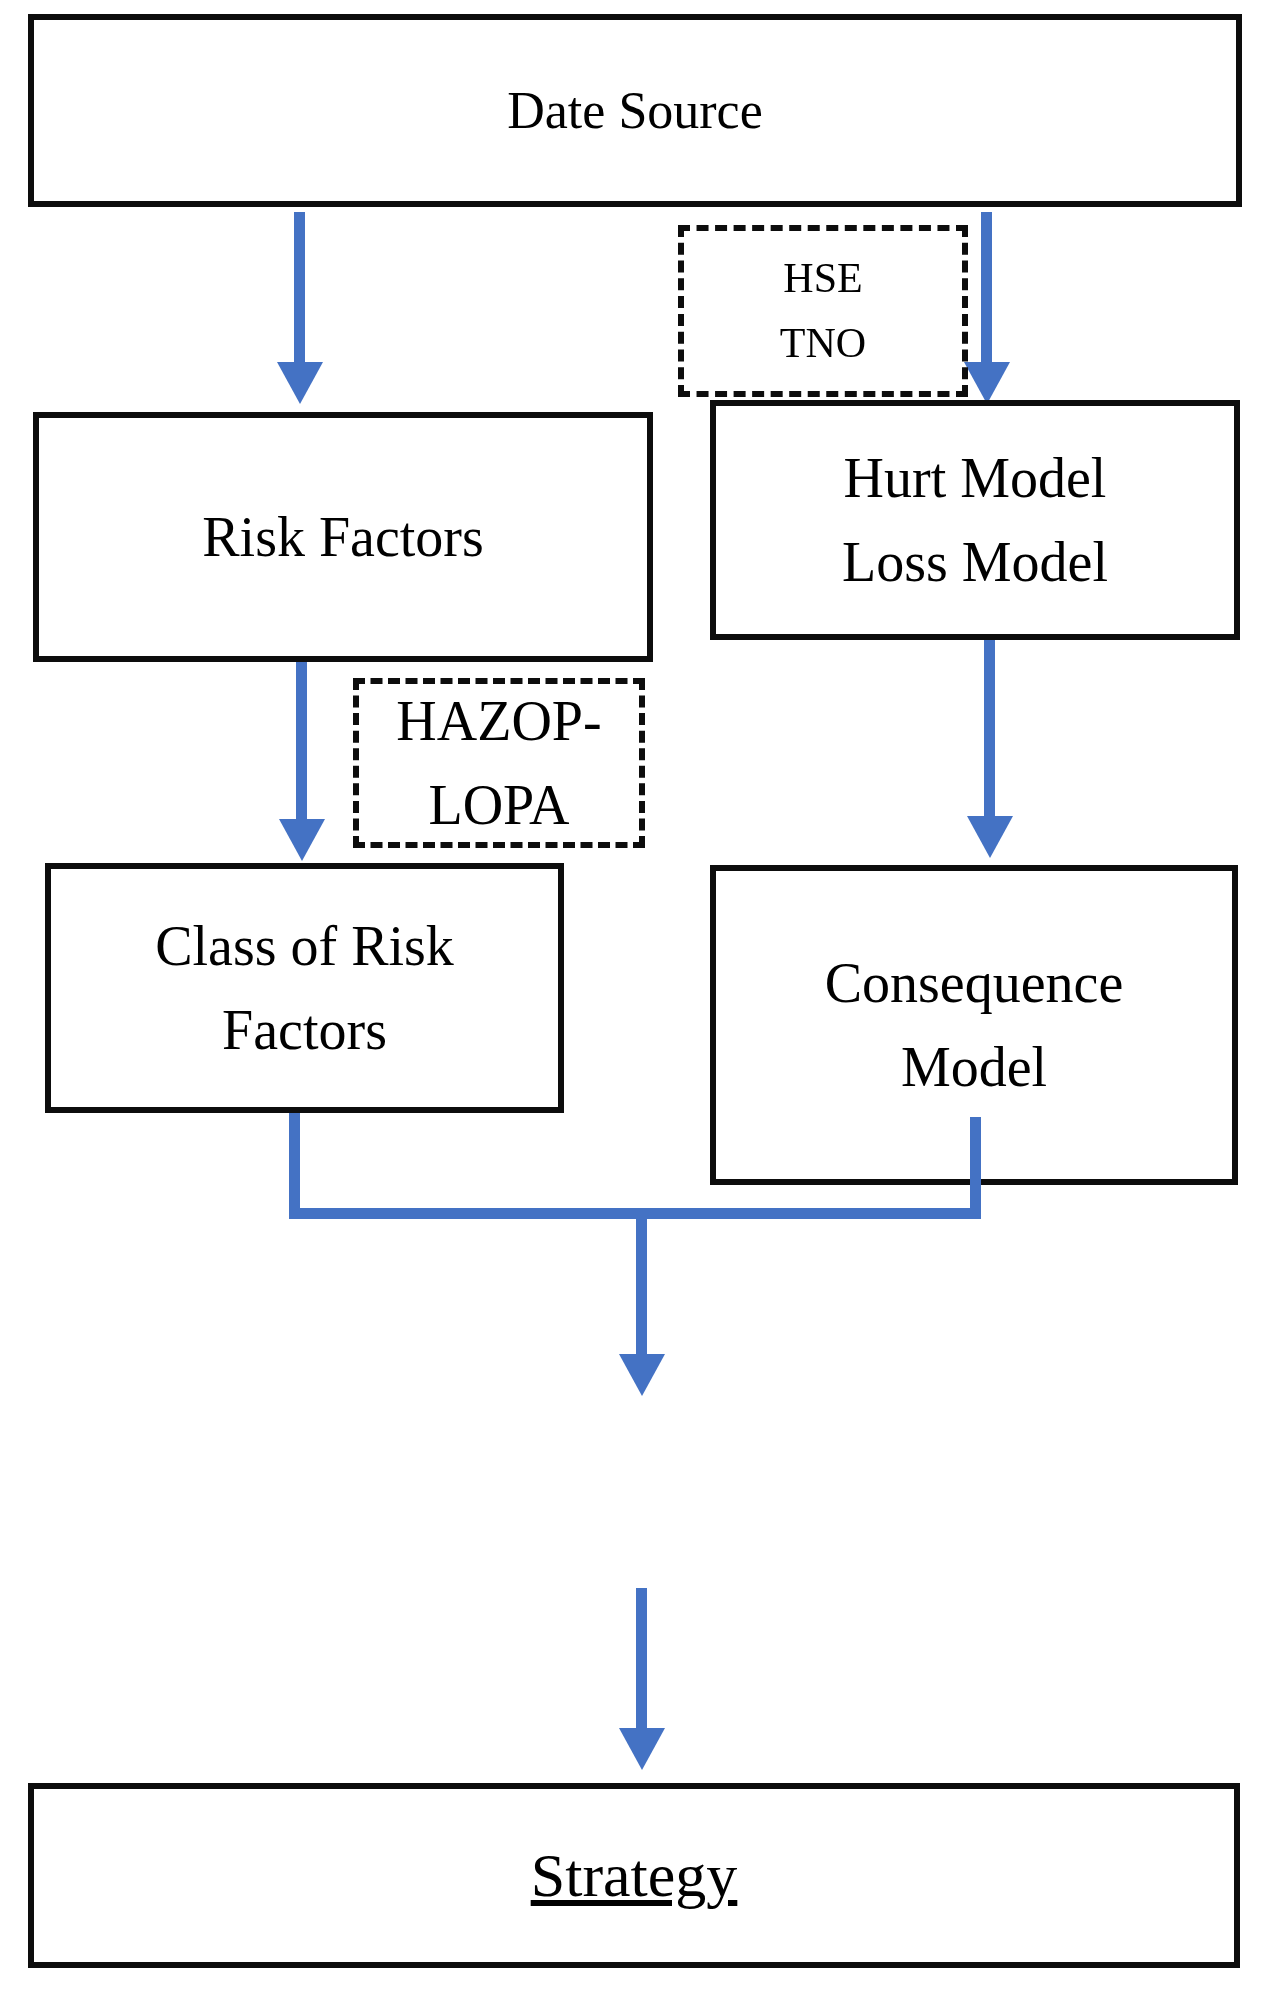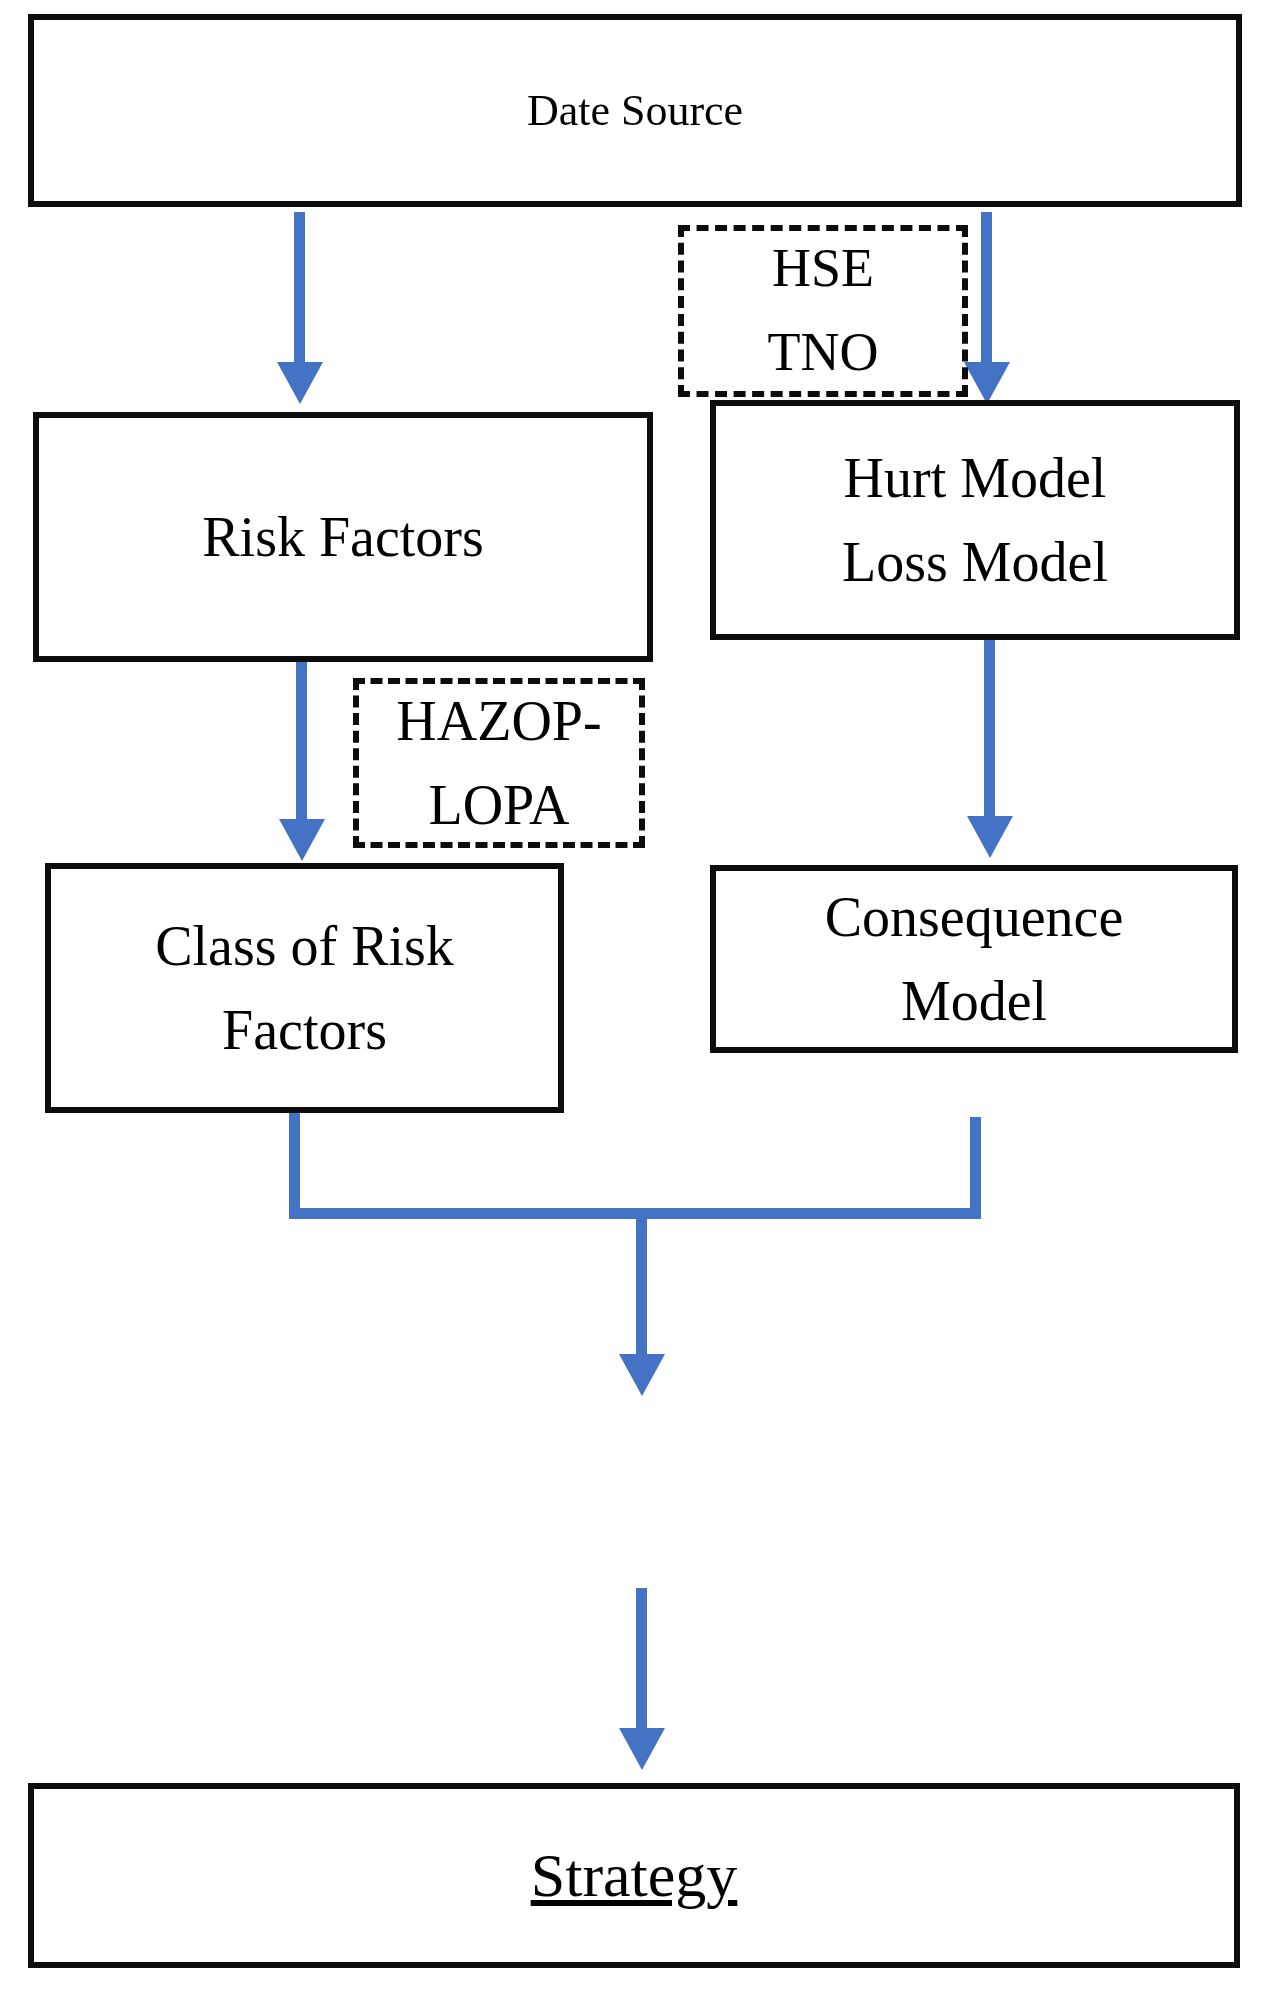--- a/index.html
+++ b/index.html
@@ -21,24 +21,24 @@
     position:absolute;
     box-sizing:border-box;
     background:var(--paper);
     border:6px solid var(--line);
     display:flex;flex-direction:column;
     align-items:center;justify-content:center;
     text-align:center;
     line-height:1.5;
   }
   .box.dashed{border:6px dashed var(--line);background:transparent;}
-  .lbl-xl{font-size:44px;}
+  .lbl-xl{font-size:52px;}
   .lbl-lg{font-size:62px;}
   .lbl-md{font-size:56px;}
-  .lbl-sm{font-size:54px;}
+  .lbl-sm{font-size:42px;}
   .shaft{position:absolute;background:var(--accent);}
   .ahead{
     position:absolute;width:0;height:0;
     border-left:23px solid transparent;
     border-right:23px solid transparent;
     border-top:42px solid var(--accent);
   }
   .line-span{display:block;}
 </style>
 </head>
@@ -79,21 +79,21 @@
   </div>
 
   <div class="shaft" style="left:984px;top:640px;width:11px;height:176px;"></div>
   <div class="ahead" style="left:967px;top:816px;"></div>
 
   <div class="box lbl-md" style="left:45px;top:863px;width:519px;height:250px;">
     <span class="line-span">Class of Risk</span>
     <span class="line-span">Factors</span>
   </div>
 
-  <div class="box lbl-md" style="left:710px;top:865px;width:528px;height:188px;">
+  <div class="box lbl-md" style="left:710px;top:865px;width:528px;height:320px;">
     <span class="line-span">Consequence</span>
     <span class="line-span">Model</span>
   </div>
 
   <div class="shaft" style="left:289px;top:1113px;width:11px;height:106px;"></div>
   <div class="shaft" style="left:970px;top:1117px;width:11px;height:102px;"></div>
   <div class="shaft" style="left:289px;top:1208px;width:692px;height:11px;"></div>
   <div class="shaft" style="left:636px;top:1208px;width:11px;height:146px;"></div>
   <div class="ahead" style="left:619px;top:1354px;"></div>
 

